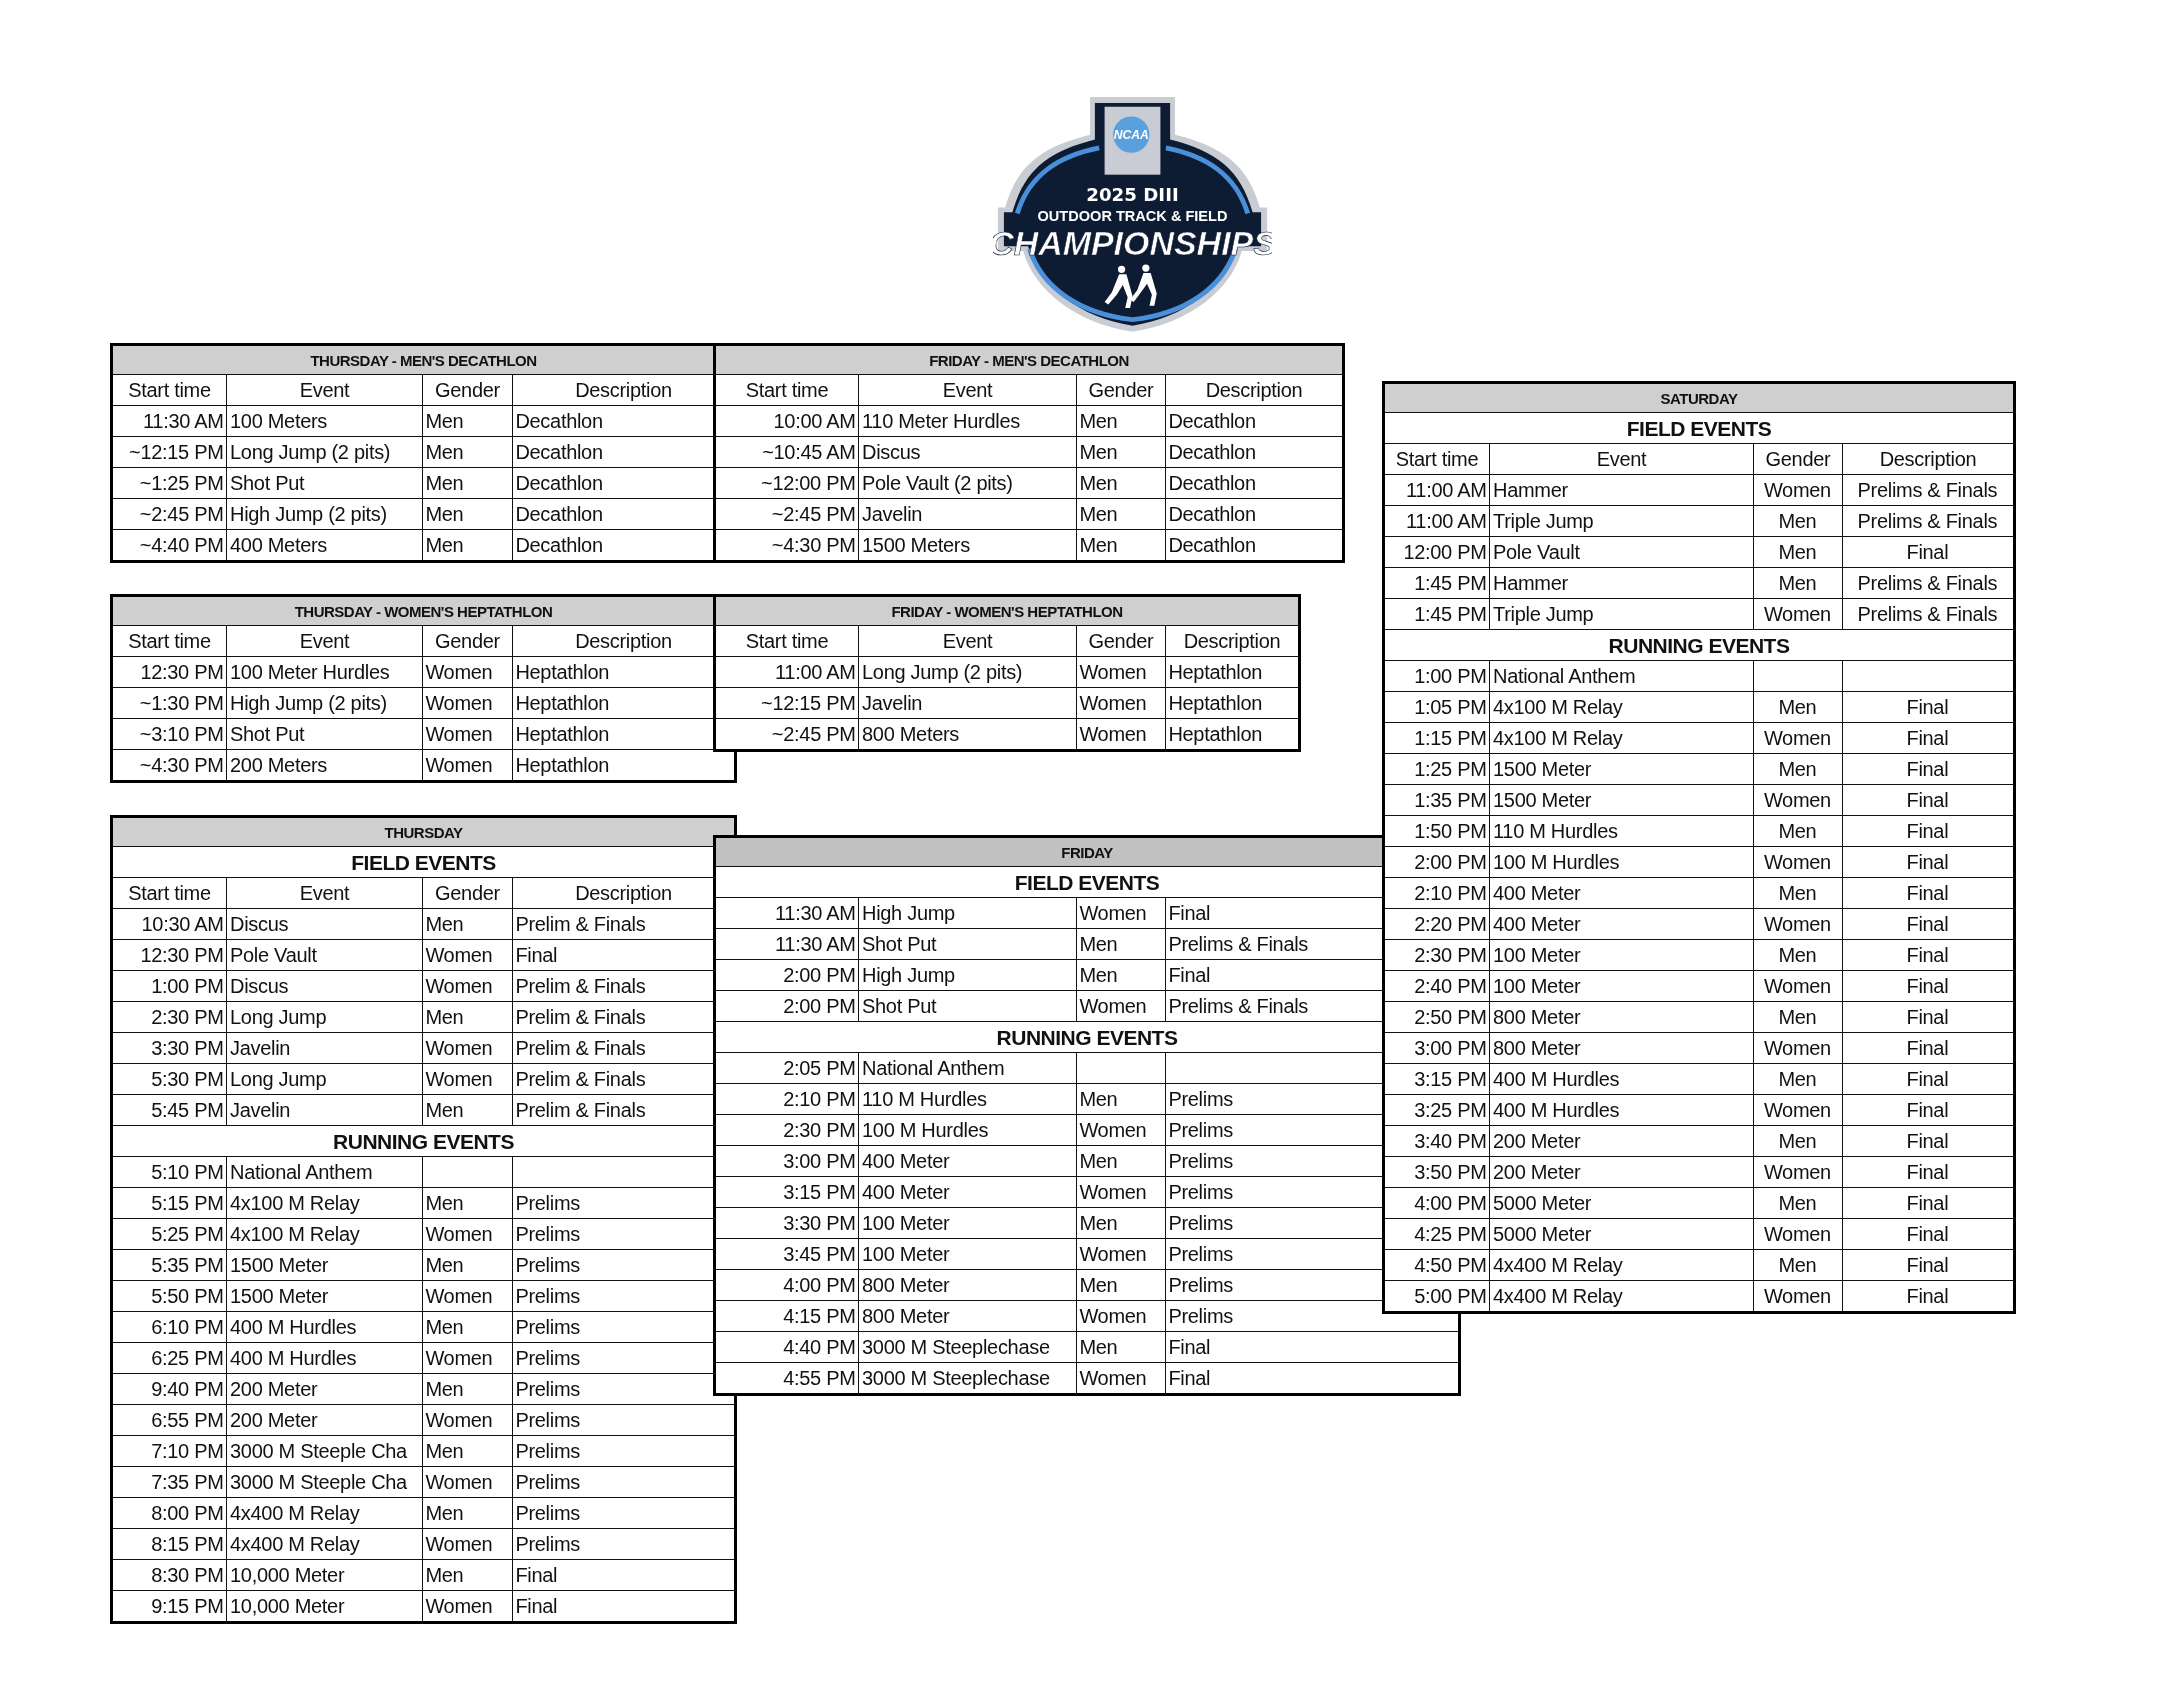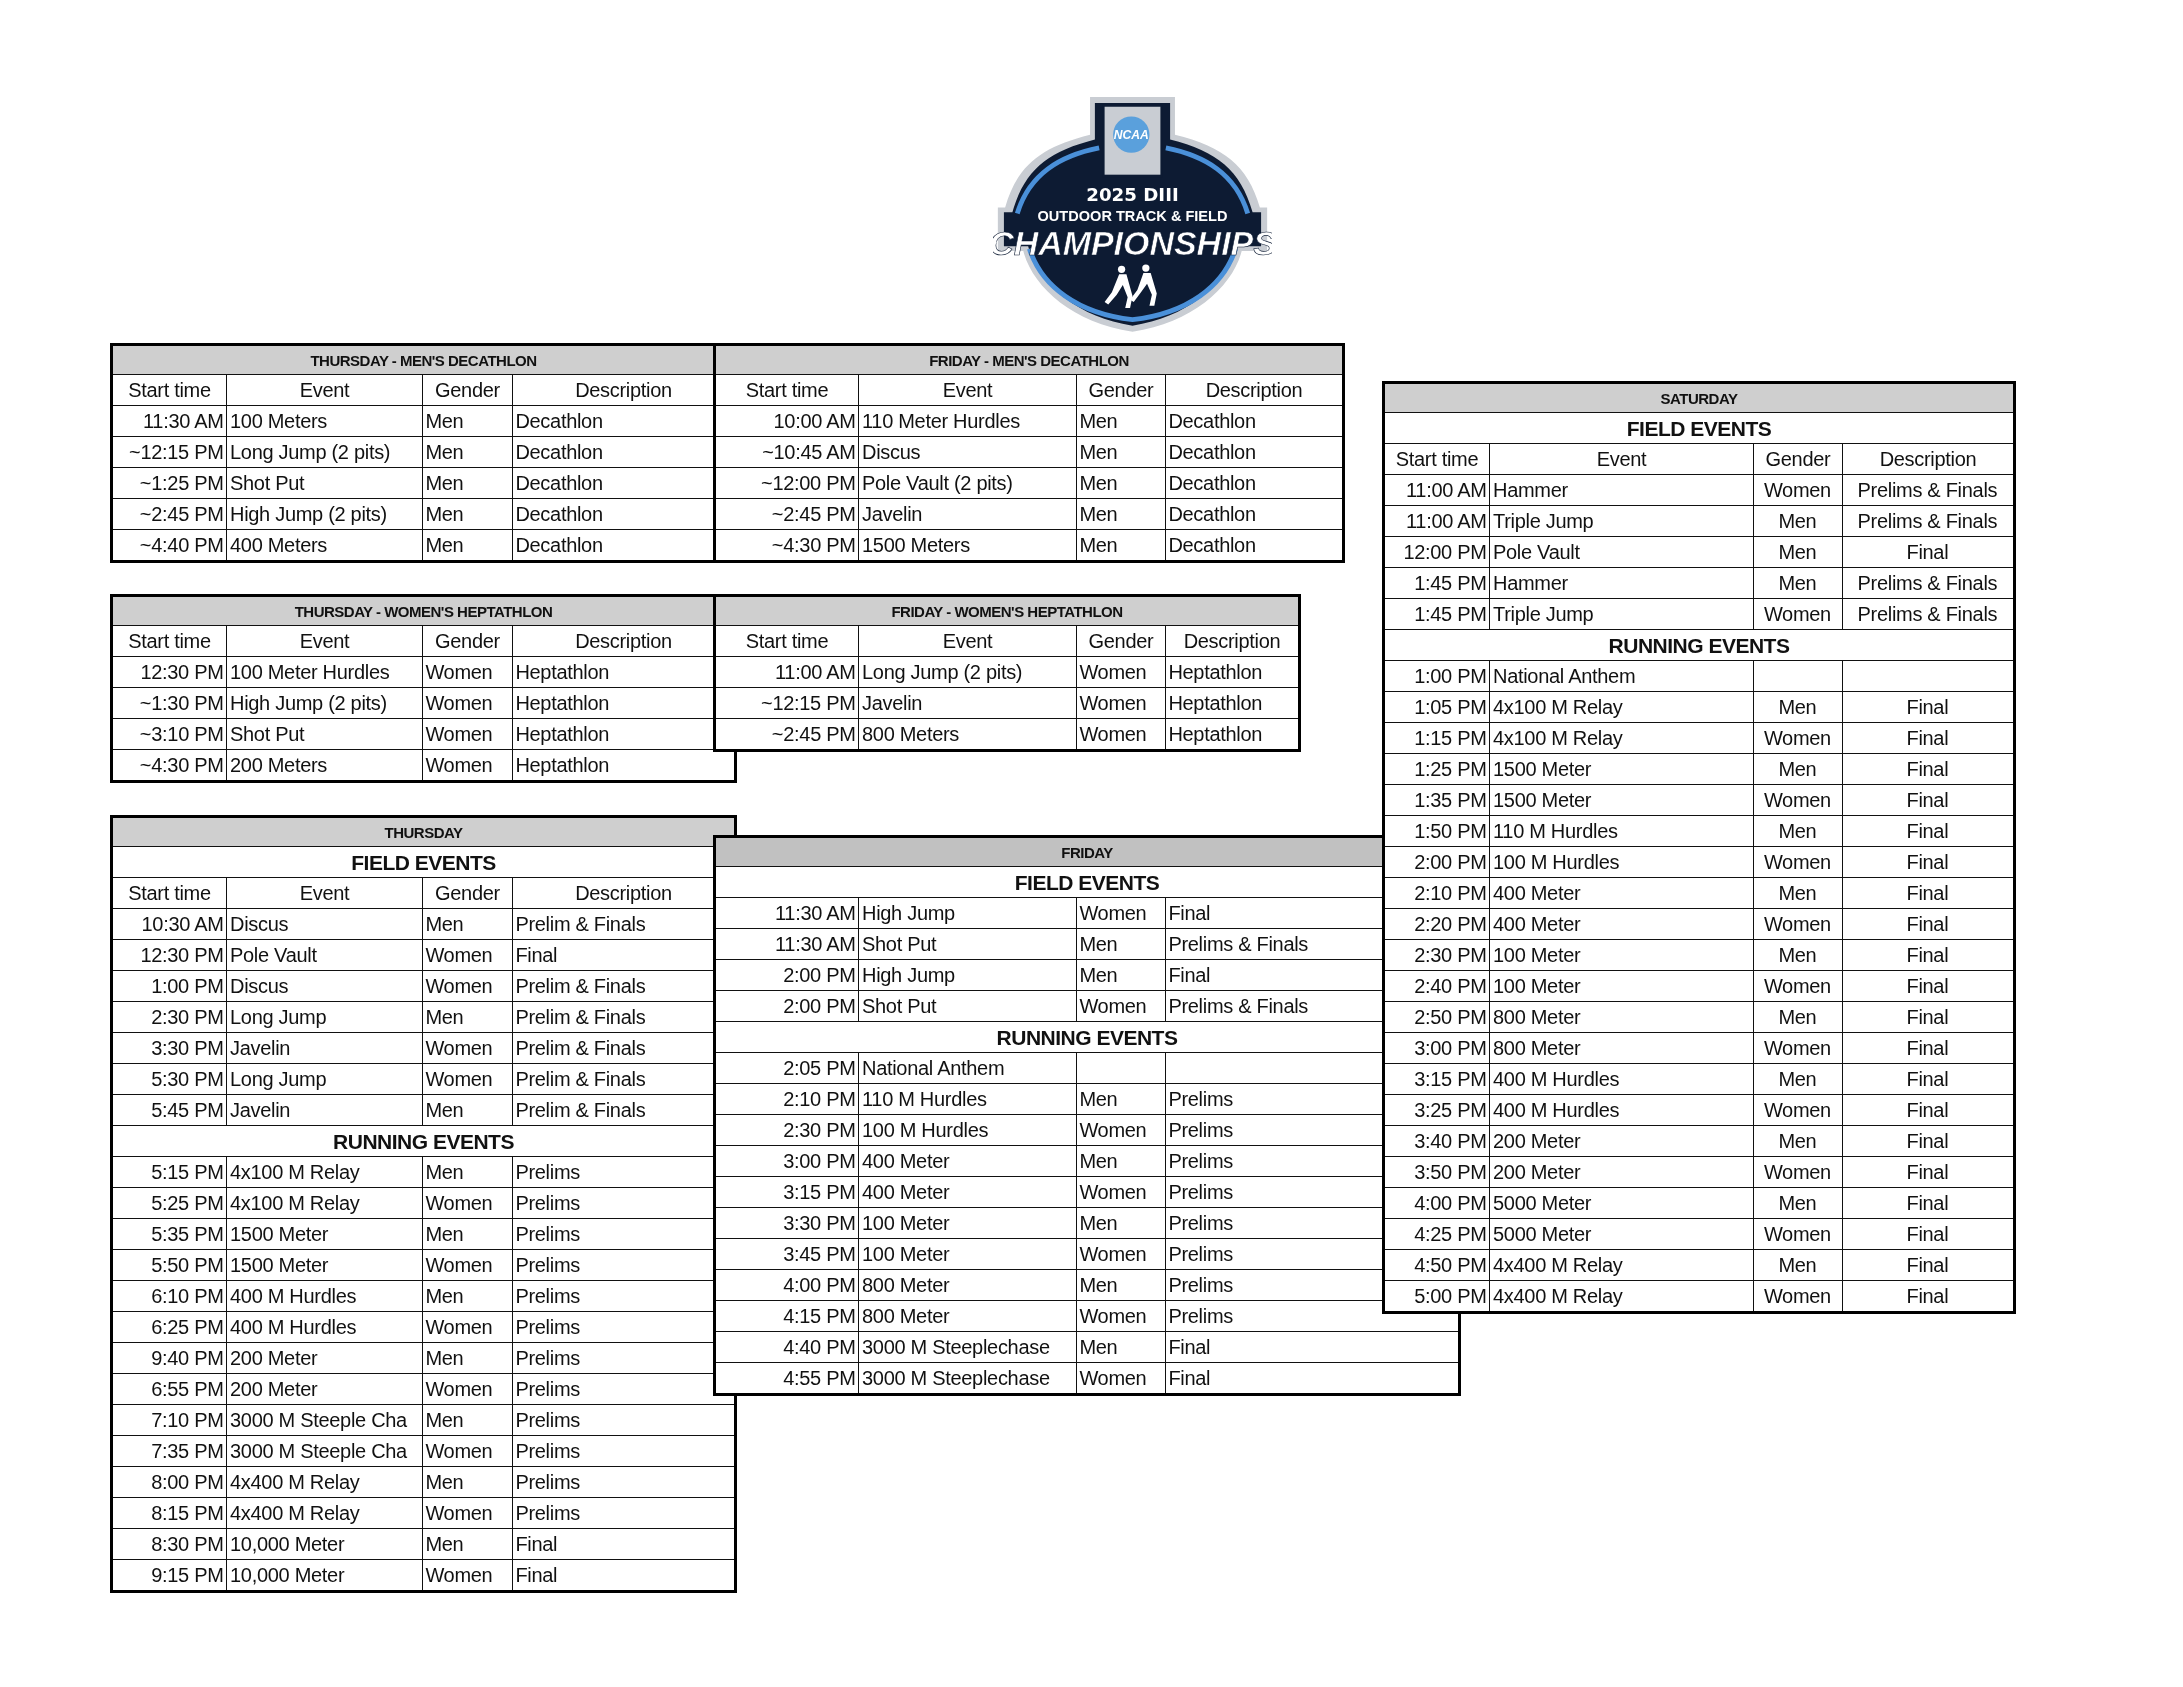--- a/index.html
+++ b/index.html
@@ -308,20 +308,26 @@
         <td class="desc">Prelim &amp; Finals</td>
       </tr>
     </tbody>
   <tbody>
       <tr class="section">
         <td colspan="4">RUNNING EVENTS</td>
       </tr>
     </tbody>
   <tbody>
       <tr>
+        <td class="time">5:10 PM</td>
+        <td class="ev">National Anthem</td>
+        <td class="gen"></td>
+        <td class="desc"></td>
+      </tr>
+      <tr>
         <td class="time">5:15 PM</td>
         <td class="ev">4x100 M Relay</td>
         <td class="gen">Men</td>
         <td class="desc">Prelims</td>
       </tr>
       <tr>
         <td class="time">5:25 PM</td>
         <td class="ev">4x100 M Relay</td>
         <td class="gen">Women</td>
         <td class="desc">Prelims</td>

